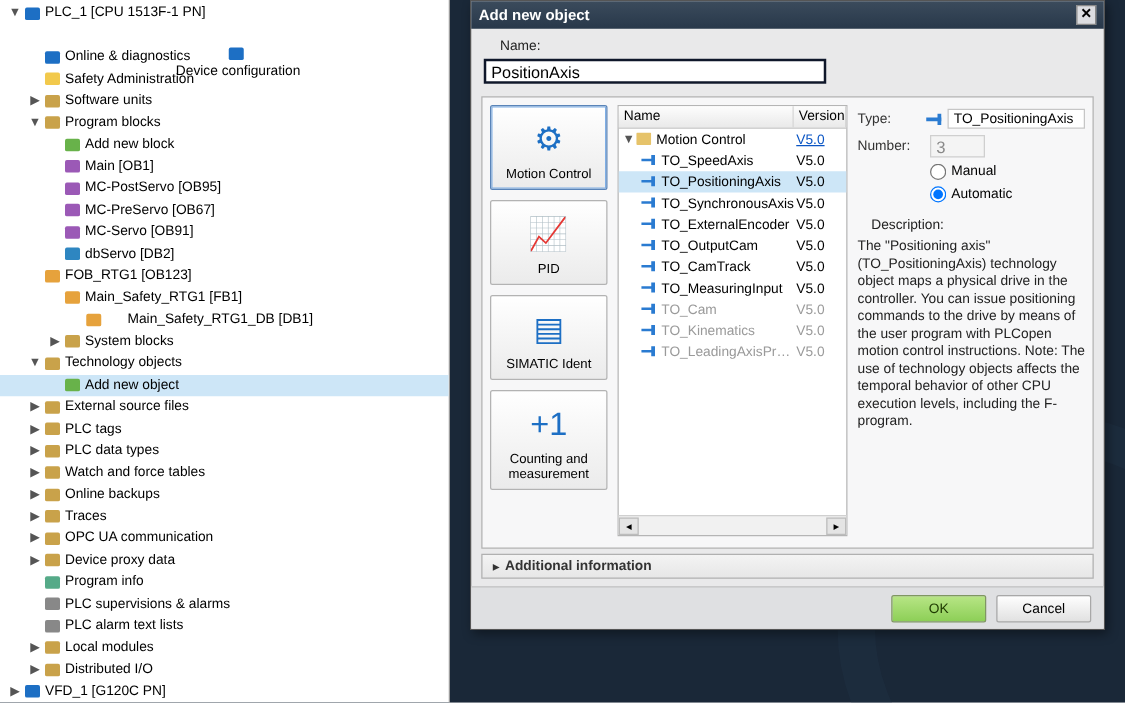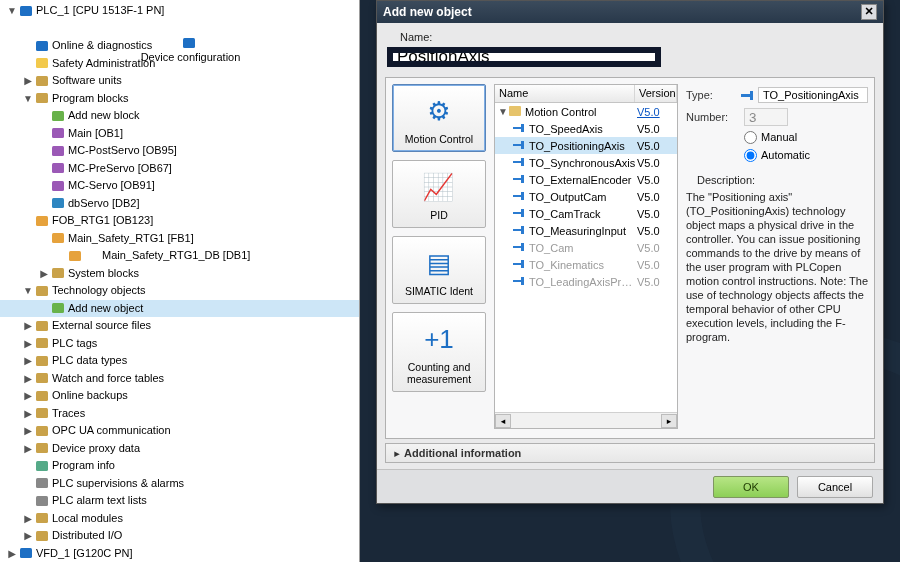--- a/index.html
+++ b/index.html
@@ -23,21 +23,21 @@
   .dlg { position:absolute; left:376px; top:0; width:508px; height:504px;
          background:#e9e9ea; border:1px solid #555; box-shadow:2px 3px 8px rgba(0,0,0,.4); }
   .dlg-title { height:22px; background:linear-gradient(#3b4b5c,#28384a);
                color:#fff; font-size:12px; font-weight:bold; padding:3px 6px;
                display:flex; align-items:center; justify-content:space-between; }
   .dlg-x { width:16px; height:16px; background:#dcdde1; color:#000; border:1px solid #888;
            font-size:11px; line-height:12px; text-align:center; cursor:pointer; }
 
   .lbl11 { font-size:11px; color:#222;margin-left:11px; }
   .name-inp { position:absolute; left:10px; top:46px; width:274px; height:20px;
-              font-size:17px; padding:2px 4px; border:6px solid #0f172a; }
+              font-size:13px; padding:2px 4px; border:2px solid #0f172a; }
 
   .body { position:absolute; left:8px; top:76px; right:8px; height:362px;
           border:1px solid #b0b0b0; background:#f7f7f8; }
 
   
   .cats { position:absolute; left:6px; top:6px; width:94px; bottom:6px; }
   .cat { width:94px; border:1px solid #b3b3b3; background:linear-gradient(#fff,#ebebeb);
          border-radius:2px; margin-bottom:8px; text-align:center; font-size:10.5px;
          padding:4px 2px 6px; cursor:pointer; }
   .cat.sel { border-color:#5a84b8; box-shadow:0 0 0 1px #7eaee5 inset; }

